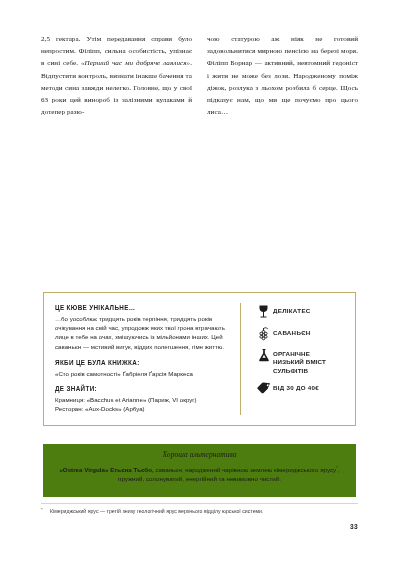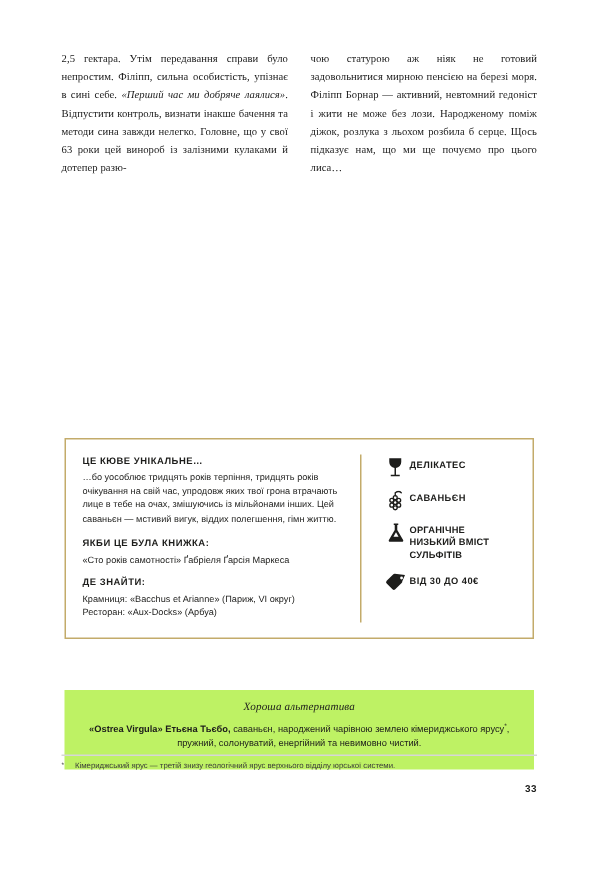--- a/index.html
+++ b/index.html
@@ -113,24 +113,24 @@
     letter-spacing: 0.3px;
     color: #1d1d1b;
     padding-top: 2px;
   }
   .icon-label.tight { letter-spacing: 0.15px; }
 
   
   .alt-box {
     position: absolute;
     left: 43px;
-    top: 460px;
+    top: 444px;
     width: 313px;
     height: 53px;
-    background: #bef264;
+    background: #4d7c0f;
     box-sizing: border-box;
     padding: 6px 14px 0 14px;
     text-align: center;
   }
   .alt-title {
     font-family: "Liberation Serif", serif;
     font-style: italic;
     font-size: 7.4px;
     color: #1d1d1b;
     margin: 0 0 4px 0;

